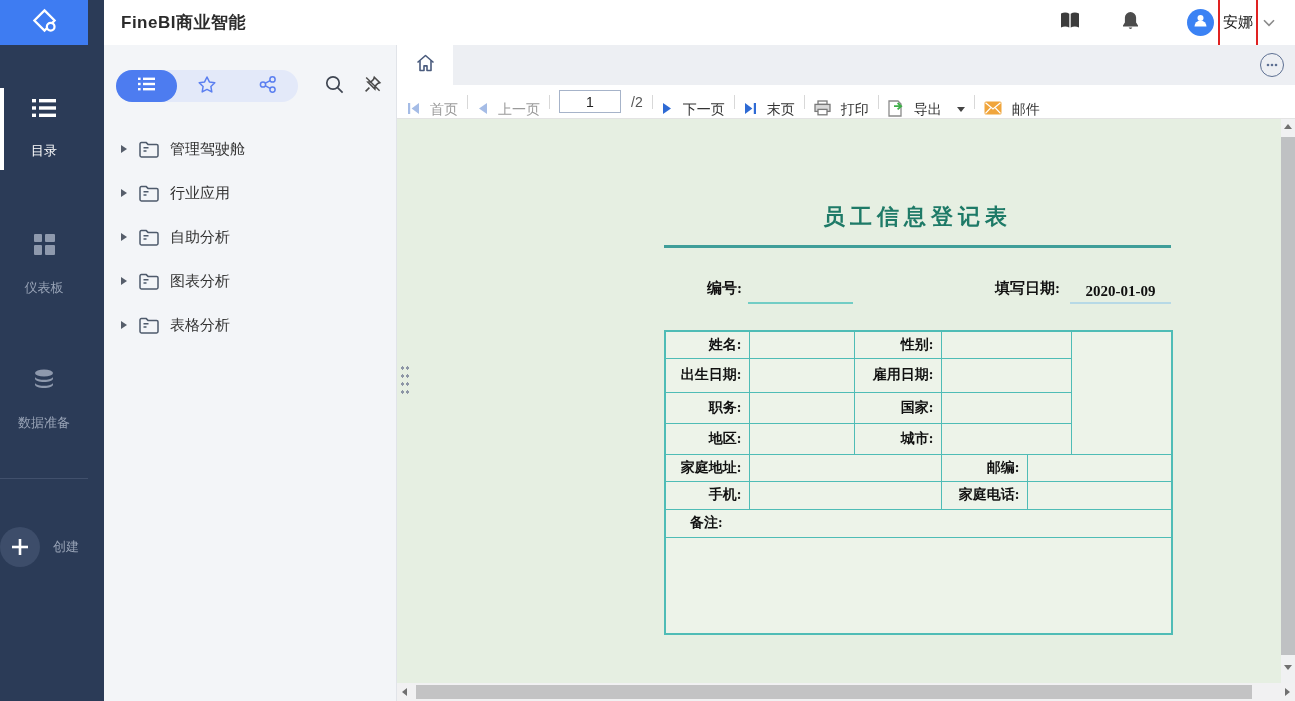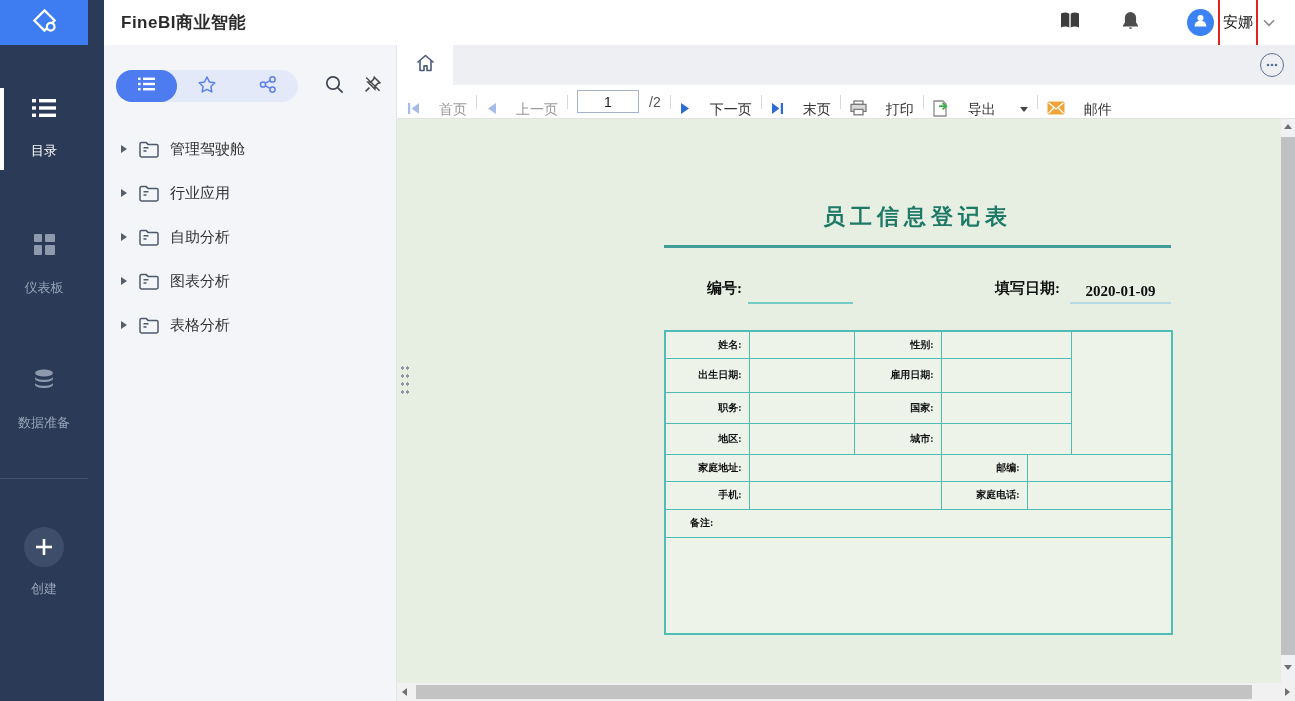--- a/index.html
+++ b/index.html
@@ -8,21 +8,21 @@
   .app { display:flex; width:1295px; height:701px; background:#fff; }
 
   
   .nav { position:relative; width:104px; flex-shrink:0; background:#2b3b57; }
   .logo { width:88px; height:45px; background:#3e7cf2; display:flex; align-items:center; justify-content:center; cursor:pointer; }
   .nav-item { position:absolute; left:0; width:88px; display:flex; flex-direction:column; align-items:center; gap:20px; cursor:pointer; }
   .nav-item.active::before { content:""; position:absolute; left:0; top:-10px; bottom:-10px; width:4px; background:#ffffff; }
   .nav-label { font-size:13px; color:#98a3b6; }
   .nav-item.active .nav-label { color:#ffffff; }
   .nav-divider { position:absolute; top:478px; left:0; width:88px; height:1px; background:#41506c; }
-  .nav-create { position:absolute; top:527px; left:0; width:88px; display:flex; flex-direction:column; align-items:center; gap:13px; cursor:pointer; }
+  .nav-create { position:absolute; top:527px; left:0; width:88px; display:flex; align-items:center; gap:13px; cursor:pointer; }
   .plus-circle { width:40px; height:40px; border-radius:50%; background:#3d4d6a; display:flex; align-items:center; justify-content:center; }
 
   
   .right-col { flex:1; display:flex; flex-direction:column; min-width:0; }
   header { height:45px; flex-shrink:0; background:#fff; display:flex; align-items:center; padding:0 20px 0 17px; }
   .app-title { font-size:17px; font-weight:600; color:#2b2b2b; letter-spacing:0.5px; }
   .header-right { margin-left:auto; display:flex; align-items:center; }
   .hbtn { cursor:pointer; display:flex; align-items:center; }
   .book-btn { margin-right:42px; }
   .bell-btn { margin-right:48px; }
@@ -47,42 +47,42 @@
   .folder-ic { margin-right:11px; display:flex; }
   .tree-label { font-size:15px; color:#333; }
 
   
   .main { flex:1; display:flex; flex-direction:column; min-width:0; }
   .tabbar { height:40px; flex-shrink:0; background:#edeff3; display:flex; align-items:center; position:relative; }
   .tab-active { width:56px; height:40px; background:#fff; display:flex; align-items:center; justify-content:center; cursor:pointer; }
   .more-btn { position:absolute; right:11px; top:8px; width:24px; height:24px; border-radius:50%; border:1.5px solid #5d6f92; display:flex; align-items:center; justify-content:center; cursor:pointer; }
 
   .toolbar { height:34px; flex-shrink:0; background:#fff; border-bottom:1px solid #e3e3e3; display:flex; align-items:center; padding-left:10px; font-size:14px; color:#333; }
-  .tb { display:flex; align-items:center; gap:19px; cursor:pointer; white-space:nowrap;margin-top:16px; }
+  .tb { display:flex; align-items:center; gap:10px; cursor:pointer; white-space:nowrap;margin-top:16px; }
   .tb.disabled { color:#9a9a9a; cursor:default; }
   .sep { width:1px; height:14px; background:#d8d8d8; margin:0 9px; flex-shrink:0; }
   .page-input { width:62px; height:23px; border:1px solid #a6b3c9; text-align:center; font-size:14px; color:#222; background:#fff; margin-right:10px; outline:none; }
   .page-total { color:#555; }
   .caret-down { width:0; height:0; border-top:5px solid #444; border-left:4px solid transparent; border-right:4px solid transparent; margin-left:5px; }
 
   
   .content { flex:1; position:relative; background:#e6efe2; overflow:hidden; min-height:0; }
   .grip { position:absolute; left:2px; top:243px; width:10px; height:32px; cursor:col-resize;
     background-image: radial-gradient(#8d96a6 1.2px, transparent 1.3px); background-size:5px 8px; background-position:1px 2px; }
   .report { position:absolute; left:267px; top:12px; width:507px;
     font-family:"Liberation Serif","DejaVu Serif",serif; color:#111; }
   .r-title { margin-top:72px; text-align:center; font-size:22px; font-weight:700; color:#1e7a67; letter-spacing:5px; line-height:28px; }
   .r-rule { margin-top:14px; height:3px; background:#3f9e99; }
   .r-head { margin-top:22px; display:grid; grid-template-columns:84px 105px 87px 86px 44px 101px; height:34px; align-items:end; font-size:15px; font-weight:700; }
   .r-lbl-a { grid-column:1; text-align:right; padding:0 6px 6px 0; }
   .r-ul-a  { grid-column:2; border-bottom:2px solid #72cdc5; height:100%; }
   .r-lbl-b { grid-column:3 / 6; text-align:right; padding:0 10px 6px 0; }
   .r-ul-b  { grid-column:6; border-bottom:2px solid #b7d9e6; text-align:center; padding-bottom:2px; }
   .r-table { margin-top:26px; border-collapse:collapse; width:507px; table-layout:fixed; border:2px solid #4fbcb6;
-    font-size:10px; font-weight:700; font-family:inherit; }
+    font-size:14px; font-weight:700; font-family:inherit; }
   .r-table td { border:1px solid #4fbcb6; background:#edf3e9; padding:0; }
   .r-table td.lbl { text-align:right; padding-right:7px; }
   .r-table td.lbl-left { text-align:left; padding-left:24px; }
   tr.rh1 { height:27px; } tr.rh2 { height:34px; } tr.rh3 { height:31px; }
   tr.rh4 { height:31px; } tr.rh5 { height:27px; } tr.rh6 { height:28px; }
   tr.rh7 { height:28px; } tr.rh8 { height:97px; }
 
   
   .vscroll { position:absolute; top:0; right:0; bottom:18px; width:14px; background:#f0f1f2; display:flex; flex-direction:column; align-items:center; }
   .arr { flex-shrink:0; display:flex; align-items:center; justify-content:center; }

